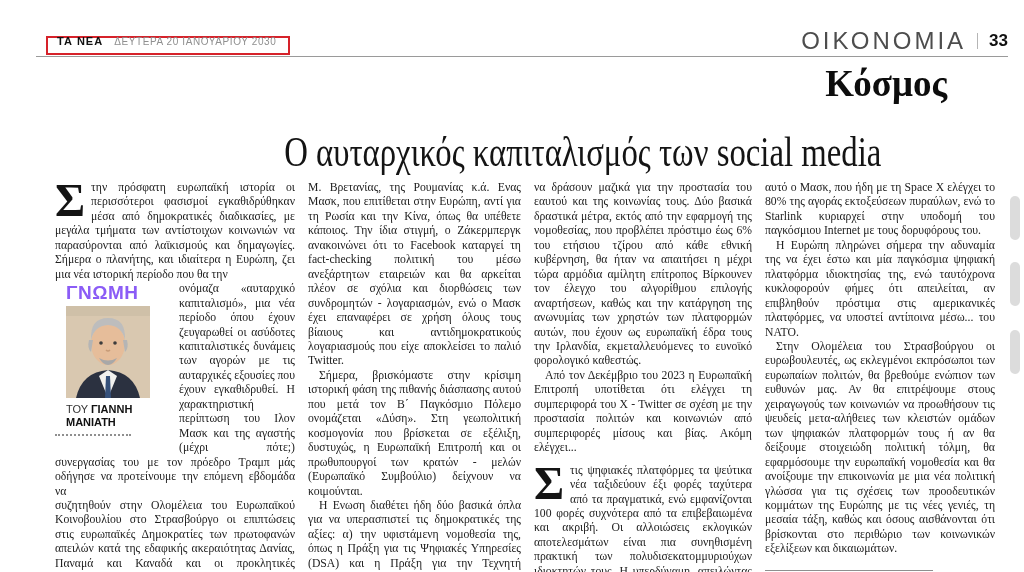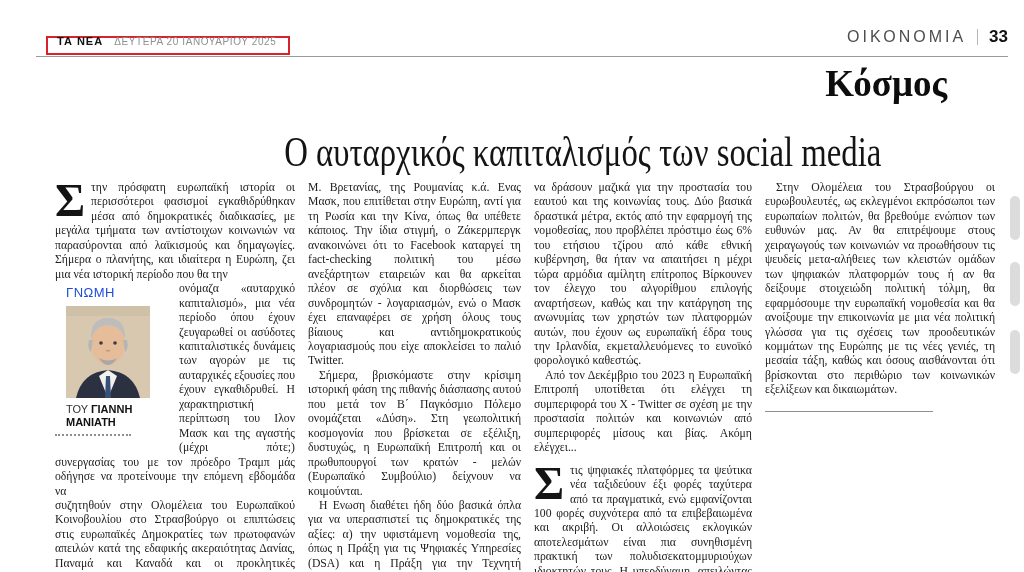--- a/index.html
+++ b/index.html
@@ -15,21 +15,21 @@
     position:absolute; top:36px; left:46px; height:19px;
     border:2px solid #d6222a; display:flex; align-items:center;
     padding:0 12px 9px 9px; background:#fff; white-space:nowrap;
   }
   .brand { font-family:"Liberation Sans", sans-serif; font-weight:bold; font-size:11px; letter-spacing:1px; color:#111; }
   .issue-date { font-family:"Liberation Sans", sans-serif; font-size:10px; color:#8f8f8f; letter-spacing:.6px; margin-left:11px; }
   .section-row {
     position:absolute; top:27px; right:16px; display:flex; align-items:center;
     font-family:"Liberation Sans", sans-serif;
   }
-  .section-name { font-size:16px; color:#4d4d4d; letter-spacing:3px; font-weight:400; }
+  .section-name { font-size:24px; color:#4d4d4d; letter-spacing:3px; font-weight:400; }
   .section-sep { width:1px; height:16px; background:#b5b5b5; margin:0 11px; }
   .page-number { font-size:17px; font-weight:bold; color:#111; font-stretch:condensed; }
   .subsection {
     position:absolute; top:62px; right:77px;
     font-family:"Liberation Serif", serif; font-weight:bold; font-size:37px; color:#0d0d0d;
   }
   
   .headline-wrap { position:absolute; top:128px; left:200px; width:640px; text-align:center; }
   .headline-inner {
     display:inline-block; white-space:nowrap; font-size:42px; font-weight:400; color:#141414;
@@ -44,22 +44,22 @@
   .col4 { width:230px; }
   .para { text-align:justify; }
   .para.indent { text-indent:11px; }
   .dropcap {
     float:left; font-weight:bold; font-size:46px; line-height:36px;
     padding:2px 6px 0 0; color:#141414;
   }
   
   .author-float { float:left; width:124px; height:160px; padding:4px 8px 0 11px; }
   .opinion-label {
-    font-family:"Liberation Sans", sans-serif; font-weight:normal; font-size:13px;
-    letter-spacing:.5px; color:#1d4ed8; margin-bottom:5px;
+    font-family:"Liberation Sans", sans-serif; font-weight:bold; font-size:19px;
+    letter-spacing:.5px; color:#8b5cf6; margin-bottom:5px;
   }
   .portrait { width:84px; height:92px; display:block; }
   .byline { font-family:"Liberation Sans", sans-serif; font-size:11px; line-height:13px; color:#111; margin-top:5px; }
   .byline .prefix { font-weight:400; color:#333; }
   .byline .name { font-weight:bold; }
   .dotted-rule { width:76px; border-top:2px dotted #8f8f8f; margin:5px 0 0 -11px; }
   
   .footnote { margin-top:13px; padding-top:5px; border-top:1px solid #8f8f8f; width:168px; }
   
   .edge-mark { position:absolute; right:4px; width:10px; border-radius:5px; background:#dcdcdc; }
@@ -69,21 +69,21 @@
 </style>
 </head>
 <body>
 
 <div class="page">
 
   <div class="top-rule"></div>
 
   <div class="masthead-box">
     <span class="brand">ΤΑ ΝΕΑ</span>
-    <span class="issue-date">ΔΕΥΤΕΡΑ 20 ΙΑΝΟΥΑΡΙΟΥ 2025</span>
+    <span class="issue-date">ΔΕΥΤΕΡΑ 20 ΙΑΝΟΥΑΡΙΟΥ 2030</span>
   </div>
 
   <div class="section-row">
     <span class="section-name">ΟΙΚΟΝΟΜΙΑ</span>
     <span class="section-sep"></span>
     <span class="page-number">33</span>
   </div>
 
   <div class="subsection">Κόσμος</div>
 
@@ -135,20 +135,22 @@
 
     <div class="col col3">
       <div class="para">να δράσουν μαζικά για την προστασία του εαυτού και της κοινωνίας τους. Δύο βασικά δραστικά μέτρα, εκτός από την εφαρμογή της νομοθεσίας, που προβλέπει πρόστιμο έως 6% του ετήσιου τζίρου από κάθε εθνική κυβέρνηση, θα ήταν να απαιτήσει η μέχρι τώρα αρμόδια αμίλητη επίτροπος Βίρκουνεν τον έλεγχο του αλγορίθμου επιλογής αναρτήσεων, καθώς και την κατάργηση της ανωνυμίας των χρηστών των πλατφορμών αυτών, που έχουν ως ευρωπαϊκή έδρα τους την Ιρλανδία, εκμεταλλευόμενες το ευνοϊκό φορολογικό καθεστώς.</div>
       <div class="para indent">Από τον Δεκέμβριο του 2023 η Ευρωπαϊκή Επιτροπή υποτίθεται ότι ελέγχει τη συμπεριφορά του X - Twitter σε σχέση με την προστασία πολιτών και κοινωνιών από συμπεριφορές μίσους και βίας. Ακόμη ελέγχει...</div>
       <div class="para" style="margin-top:8px;">
         <span class="dropcap">Σ</span><span>τις ψηφιακές πλατφόρμες τα ψεύτικα νέα ταξιδεύουν έξι φορές ταχύτερα από τα πραγματικά, ενώ εμφανίζονται 100 φορές συχνότερα από τα επιβεβαιωμένα και ακριβή. Οι αλλοιώσεις εκλογικών αποτελεσμάτων είναι πια συνηθισμένη πρακτική των πολυδισεκατομμυριούχων ιδιοκτητών τους. Η υπερδύναμη, απειλώντας το κινεζικό TikTok με αποκλεισμό της λειτουργίας του στις ΗΠΑ, ανοίγει τον δρόμο για να το αγοράσει και</span>
       </div>
     </div>
 
     <div class="col col4">
+      <div class="para">αυτό ο Μασκ, που ήδη με τη Space X ελέγχει το 80% της αγοράς εκτοξεύσεων πυραύλων, ενώ το Starlink κυριαρχεί στην υποδομή του παγκόσμιου Internet με τους δορυφόρους του.</div>
+      <div class="para indent">Η Ευρώπη πληρώνει σήμερα την αδυναμία της να έχει έστω και μία παγκόσμια ψηφιακή πλατφόρμα ιδιοκτησίας της, ενώ ταυτόχρονα κυκλοφορούν φήμες ότι απειλείται, αν επιβληθούν πρόστιμα στις αμερικανικές πλατφόρμες, να υποστεί αντίποινα μέσω... του ΝΑΤΟ.</div>
       <div class="para indent">Στην Ολομέλεια του Στρασβούργου οι ευρωβουλευτές, ως εκλεγμένοι εκπρόσωποι των ευρωπαίων πολιτών, θα βρεθούμε ενώπιον των ευθυνών μας. Αν θα επιτρέψουμε στους χειραγωγούς των κοινωνιών να προωθήσουν τις ψευδείς μετα-αλήθειες των κλειστών ομάδων των ψηφιακών πλατφορμών τους ή αν θα δείξουμε στοιχειώδη πολιτική τόλμη, θα εφαρμόσουμε την ευρωπαϊκή νομοθεσία και θα ανοίξουμε την επικοινωνία με μια νέα πολιτική γλώσσα για τις σχέσεις των προοδευτικών κομμάτων της Ευρώπης με τις νέες γενιές, τη μεσαία τάξη, καθώς και όσους αισθάνονται ότι βρίσκονται στο περιθώριο των κοινωνικών εξελίξεων και δικαιωμάτων.</div>
       <div class="footnote">
         
       </div>
     </div>
 
   </div>
 
   <div class="edge-mark m1"></div>
   <div class="edge-mark m2"></div>

